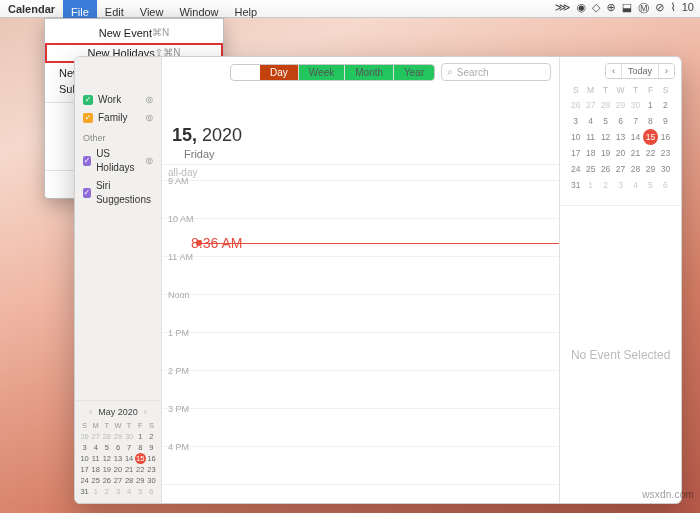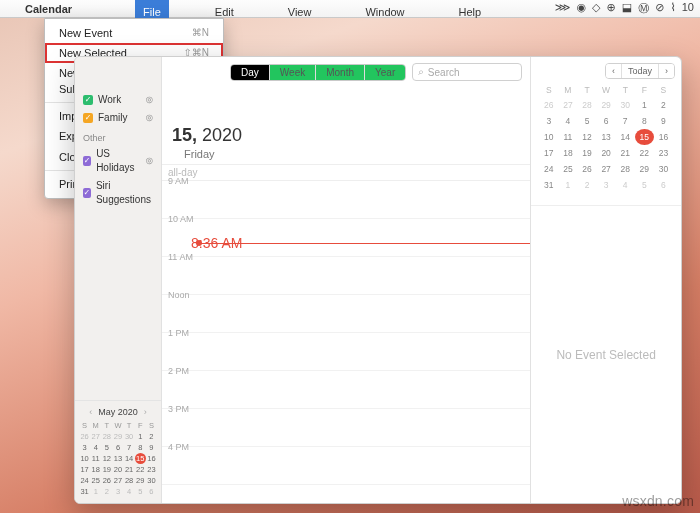--- a/index.html
+++ b/index.html
@@ -1,29 +1,29 @@
 <!DOCTYPE html>
 <html><head>
 <meta charset="utf-8">
 <style>
   * { box-sizing: border-box; margin: 0; padding: 0; font-family: -apple-system, "Helvetica Neue", Arial, sans-serif; }
   body { width: 700px; height: 513px; overflow: hidden; background: linear-gradient(160deg,#e8c5b5 0%, #f5d9cc 20%, #f0b8a5 40%, #d67e65 70%, #b85a4a 100%); position: relative; font-size: 11px; color: #333; }
-  .watermark { position: absolute; right: 6px; bottom: 4px; color: rgba(0,0,0,.4); font-size: 14px; letter-spacing: .2px; }
+  .watermark { position: absolute; right: 6px; bottom: 13px; color: rgba(0,0,0,.4); font-size: 10px; letter-spacing: .2px; }
 
   
   .menubar { position: absolute; top: 0; left: 0; right: 0; height: 18px; background: linear-gradient(#fdfdfd,#f3f3f3); border-bottom: 1px solid #c9c9c9; display: flex; align-items: center; font-size: 11px; }
-  .menubar .app { font-weight: 600; padding: 0 25px; }
-  .menubar .mi { padding: 4px 8px; height: 19px; line-height: 18px; margin-left: 38px; }
+  .menubar .app { font-weight: 600; padding: 0 8px; }
+  .menubar .mi { padding: 4px 8px; height: 19px; line-height: 18px; }
   .menubar .mi.open { background: #3b7dd8; color: #fff; }
   .menubar .tray { margin-left: auto; display: flex; gap: 6px; padding-right: 6px; color: #444; }
   .tray span { font-size: 11px; }
 
   
   .dropdown { position: absolute; top: 18px; left: 44px; width: 180px; background: #fff; border: 1px solid #bdbdbd; border-radius: 0 0 4px 4px; box-shadow: 0 6px 18px rgba(0,0,0,.25); padding: 4px 0; font-size: 11px; }
-  .dropdown .di { display: flex; justify-content: space-between; padding: 2px 14px; line-height: 16px; color: #222; }
+  .dropdown .di { display: flex; justify-content: center; padding: 2px 14px; line-height: 16px; color: #222; }
   .dropdown .di .sc { color: #999; font-size: 10px; }
   .dropdown hr { border: none; border-top: 1px solid #e3e3e3; margin: 3px 0; }
   .dropdown .di.hl { outline: 2px solid #d33; outline-offset: -2px; }
   .dropdown .arrow::after { content: "▸"; color: #777; font-size: 9px; }
 
   
   .window { position: absolute; top: 56px; left: 74px; width: 608px; height: 448px; background: #fff; border: 1px solid #cfcfcf; border-radius: 6px; display: flex; box-shadow: 0 10px 30px rgba(0,0,0,.25); overflow: hidden; }
   
   .sidebar { width: 98px; background: #f2f0ee; border-right: 1px solid #e1e1e1; display: flex; flex-direction: column; font-size: 10px; }
   .sidebar .grp { color: #888; font-size: 9px; padding: 6px 8px 2px; }
@@ -38,21 +38,21 @@
   .mini td { font-size: 7.5px; padding: 1px 0; }
   .mini td.dim { color: #bbb; }
   .mini td.today { background: #e74c3c; color: #fff; border-radius: 50%; }
 
   
   .center { flex: 1; display: flex; flex-direction: column; border-right: 1px solid #e1e1e1; }
   .toolbar { height: 30px; display: flex; align-items: center; padding: 0 8px; gap: 6px; }
   .seg { display: flex; border: 1px solid #c9c9c9; border-radius: 4px; overflow: hidden; font-size: 10px; margin-left: 60px; }
   .seg div { padding: 2px 10px; background: #22c55e; color: #555; border-right: 1px solid #ddd; }
   .seg div:last-child { border-right: none; }
-  .seg div.active { background: #000000; color: #fff; }
+  .seg div.active { background: #c2410c; color: #fff; margin-left: 29px; }
   .search { margin-left: auto; width: 110px; height: 18px; border: 1px solid #d0d0d0; border-radius: 4px; display: flex; align-items: center; padding: 0 5px; color: #aaa; font-size: 10px; gap: 4px; }
   .datehdr { padding: 2px 10px 0; margin-top: 36px; }
   .datehdr .big { font-size: 18px; color: #333; }
   .datehdr .big b { font-weight: 600; }
   .datehdr .sub { font-size: 11px; color: #777; padding: 2px 12px 4px; }
   .dayview { flex: 1; border-top: 1px solid #eee; position: relative; overflow: hidden; font-size: 9px; color: #aaa; }
   .allday { height: 16px; border-bottom: 1px solid #eee; padding-left: 6px; line-height: 16px; font-size:10px; color:#bbb; }
   .slot { height: 38px; border-bottom: 1px solid #f1f1f1; padding-left: 6px; line-height: 12px; padding-top: 2px; position:relative; }
   .slot .lbl { position:absolute; top:-6px; left:6px; }
   .nowline { position: absolute; left: 38px; right: 0; height: 1px; background: #e74c3c; }
@@ -95,21 +95,21 @@
     <span>10</span>
   </div>
 </div>
 
 <div class="dropdown">
   <div class="di">
       <span>New Event</span>
       <span class="sc">⌘N</span>
     </div>
   <div class="di hl">
-      <span>New Selected</span>
+      <span>New Holidays</span>
       <span class="sc">⇧⌘N</span>
     </div>
   <div class="di">
       <span>New Calendar Subscription…</span>
       <span class="sc">⌥⌘S</span>
     </div>
   <hr>
   <div class="di">
       <span>Import…</span>
       <span class="sc"></span>

